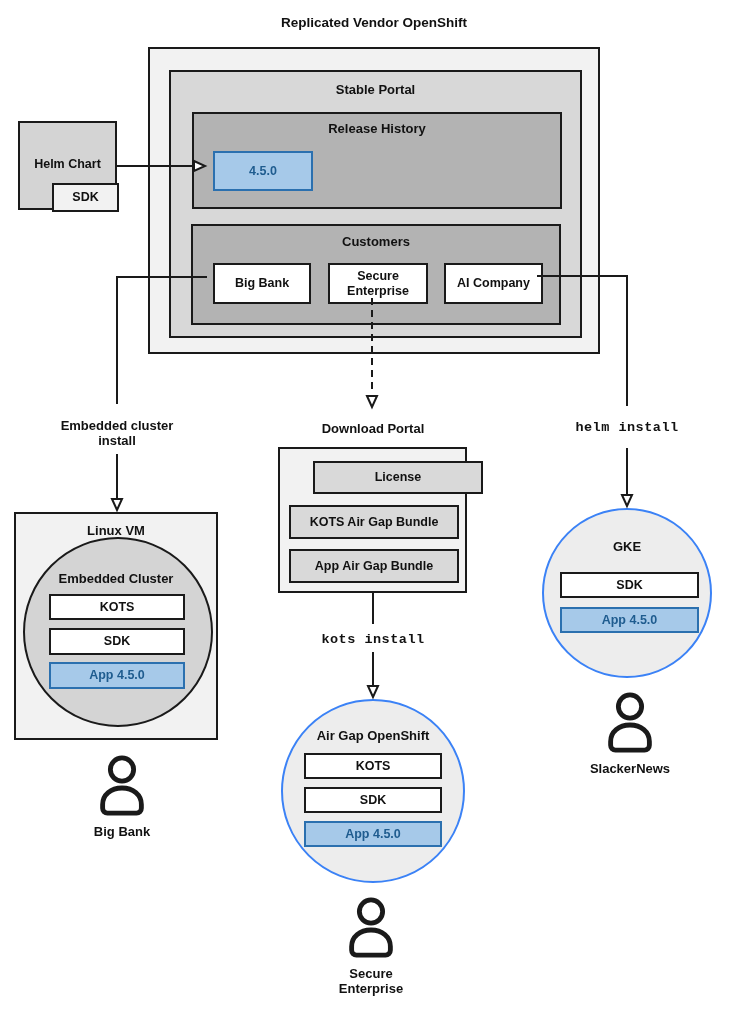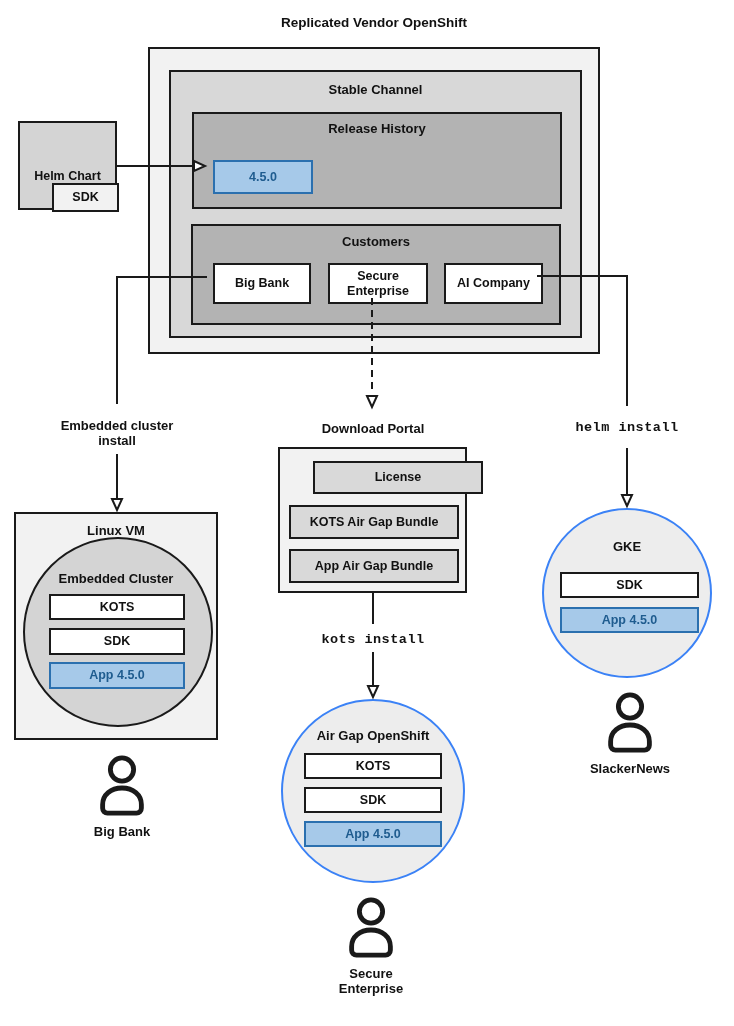--- a/index.html
+++ b/index.html
@@ -21,30 +21,30 @@
     color:var(--highlight-text,#1f5c8f);
   }
   .node.gray{background:var(--portal-item,#d9d9d9);}
   
   #title{left:148px;top:15px;width:452px;text-align:center;font-weight:bold;font-size:13.5px;}
   #platform{left:148px;top:47px;width:452px;height:307px;background:var(--box-light,#f2f2f2);}
   #stable{left:19px;top:21px;width:413px;height:268px;background:var(--box-mid,#d8d8d8);}
   #stable>.sec-title{top:10px;}
   #release{left:21px;top:40px;width:370px;height:97px;background:var(--box-dark,#b3b3b3);}
   #release>.sec-title{top:7px;}
-  #rel-450{left:19px;top:37px;width:100px;height:34px;margin-top:9px;}
+  #rel-450{left:19px;top:37px;width:100px;height:40px;}
   #rel-446{left:134px;top:37px;width:100px;height:43px;}
   #customers{left:20px;top:152px;width:370px;height:101px;background:var(--box-dark,#b3b3b3);}
   #customers>.sec-title{top:8px;}
   #cust-bigbank{left:20px;top:37px;width:98px;height:41px;}
   #cust-secure{left:135px;top:37px;width:100px;height:41px;}
   #cust-ai{left:251px;top:37px;width:99px;height:41px;}
   
   #helmchart{left:18px;top:121px;width:99px;height:89px;background:var(--circle-dark,#d4d4d4);}
-  #helmchart .hc-label{position:absolute;left:0;right:0;top:34px;text-align:center;font-weight:bold;font-size:12.5px;margin-top:12px;}
+  #helmchart .hc-label{position:absolute;left:0;right:0;top:34px;text-align:center;font-weight:bold;font-size:12.5px;}
   #helmsdk{left:32px;top:60px;width:67px;height:29px;background:var(--box-light,#f2f2f2);}
   
   .edge-label{position:absolute;text-align:center;font-weight:bold;font-size:13px;line-height:1.18;}
   .mono{font-family:"Liberation Mono","DejaVu Sans Mono",monospace;font-size:13.5px;letter-spacing:.5px;}
   #lbl-embedded{left:37px;top:418px;width:160px;}
   #lbl-portal{left:293px;top:421px;width:160px;}
   #lbl-helm{left:547px;top:420px;width:160px;}
   #lbl-kots{left:293px;top:632px;width:160px;}
   
   #portal{left:278px;top:447px;width:189px;height:146px;background:var(--box-light,#f2f2f2);}
@@ -86,21 +86,21 @@
 </style>
 </head>
 <body>
 
 <div class="canvas">
 
   <div id="title" class="abs">Replicated Vendor OpenShift</div>
 
   <div id="platform" class="box">
     <div id="stable" class="box">
-      <div class="sec-title">Stable Channel</div>
+      <div class="sec-title">Stable Portal</div>
 
       <div id="release" class="box">
         <div class="sec-title">Release History</div>
         <div id="rel-450" class="node blue">4.5.0</div>
       </div>
 
       <div id="customers" class="box">
         <div class="sec-title">Customers</div>
         <div id="cust-bigbank" class="node">Big Bank</div>
         <div id="cust-secure" class="node">Secure Enterprise</div>

